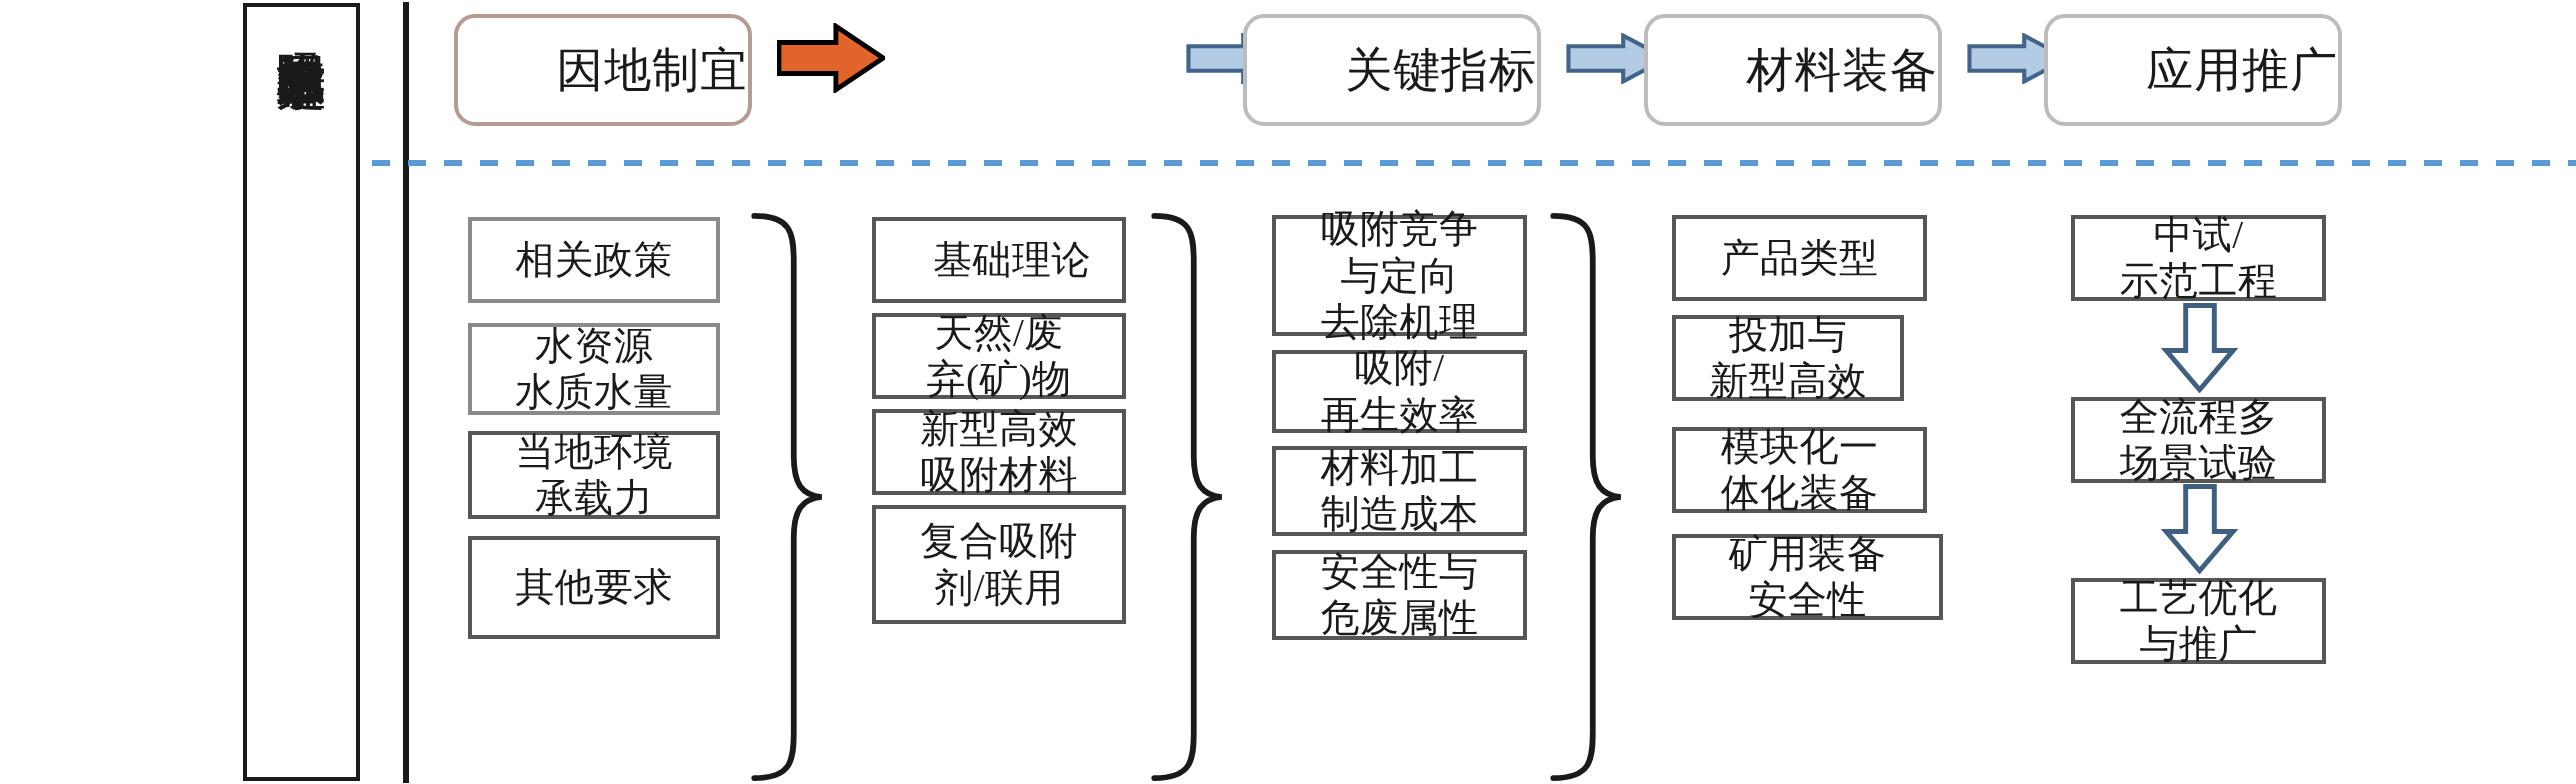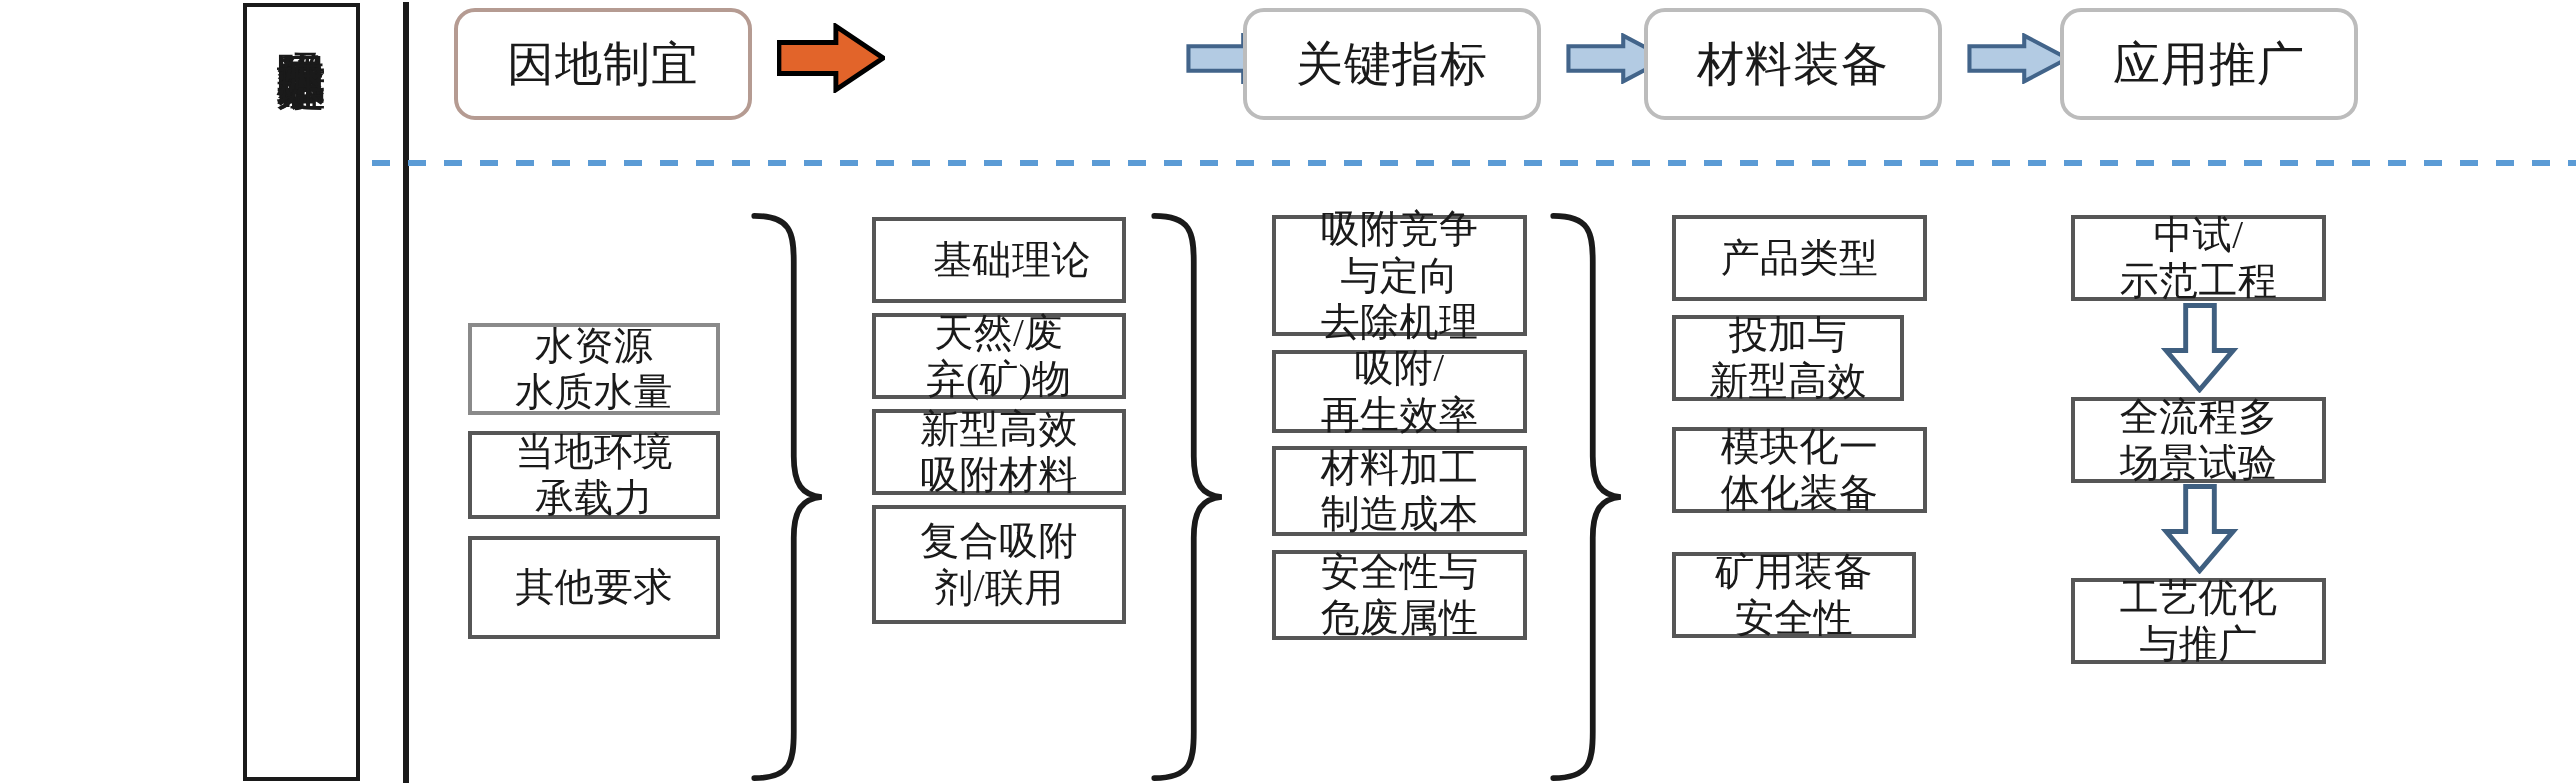--- a/index.html
+++ b/index.html
@@ -30,24 +30,24 @@
 
   
   .dotline{
     position:absolute;left:372px;top:160px;width:2204px;height:5.7px;
     background-image:linear-gradient(to right,#5b9bd5 0 18px,transparent 18px 36px);
     background-size:36px 5.7px;background-repeat:repeat-x;
   }
 
   
   .topbox{
-    position:absolute;top:8px;height:112px;
+    position:absolute;top:14px;height:112px;
     border:4.1px solid #bcbcbc;border-radius:21px;background:#fff;
     box-sizing:border-box;
-    display:flex;align-items:center;justify-content:center;
+    display:flex;align-items:center;justify-content:flex-end;
     font-size:47px;letter-spacing:0.02em;white-space:nowrap;
   }
   .topbox.first{border-color:#b59b92;}
 
   .arrow-orange{position:absolute;top:23px;width:108px;height:70px;}
   .arrow-blue{position:absolute;top:33px;width:103px;height:51px;}
 
   
   .gbox{
     position:absolute;background:#fff;
@@ -100,24 +100,29 @@
   </svg>
 
   <div class="topbox" style="left:1644px;width:298px;">
     <span>材料装备</span>
   </div>
 
   <svg class="arrow-blue" style="left:1967px;" viewBox="0 0 126 62">
     <polygon points="3,16 70,16 70,3 123,31 70,59 70,46 3,46" fill="#b3cbe3" stroke="#42648a" stroke-width="5" stroke-linejoin="miter"></polygon>
   </svg>
 
-  <div class="topbox" style="left:2044px;width:298px;margin-left:16px;">
+  <div class="topbox" style="left:2044px;width:298px;">
     <span>应用推广</span>
   </div>
 
+  <div class="gbox light" style="left:468px;top:217px;width:252px;height:86px;">
+    <span class="txt">
+        <div>相关政策</div>
+      </span>
+  </div>
   <div class="gbox light" style="left:468px;top:323px;width:252px;height:92px;">
     <span class="txt">
         <div>水资源</div>
         <div>水质水量</div>
       </span>
   </div>
   <div class="gbox" style="left:468px;top:431px;width:252px;height:88px;">
     <span class="txt">
         <div>当地环境</div>
         <div>承载力</div>
@@ -201,21 +206,21 @@
         <div>投加与</div>
         <div>新型高效</div>
       </span>
   </div>
   <div class="gbox" style="left:1672px;top:427px;width:255px;height:86px;">
     <span class="txt">
         <div>模块化一</div>
         <div>体化装备</div>
       </span>
   </div>
-  <div class="gbox" style="left:1672px;top:552px;width:244px;height:86px;">
+  <div class="gbox" style="left:1672px;top:534px;width:271px;height:86px;">
     <span class="txt">
         <div>矿用装备</div>
         <div>安全性</div>
       </span>
   </div>
 
   <div class="gbox" style="left:2071px;top:215px;width:255px;height:86px;">
     <span class="txt">
         <div>中试/</div>
         <div>示范工程</div>

